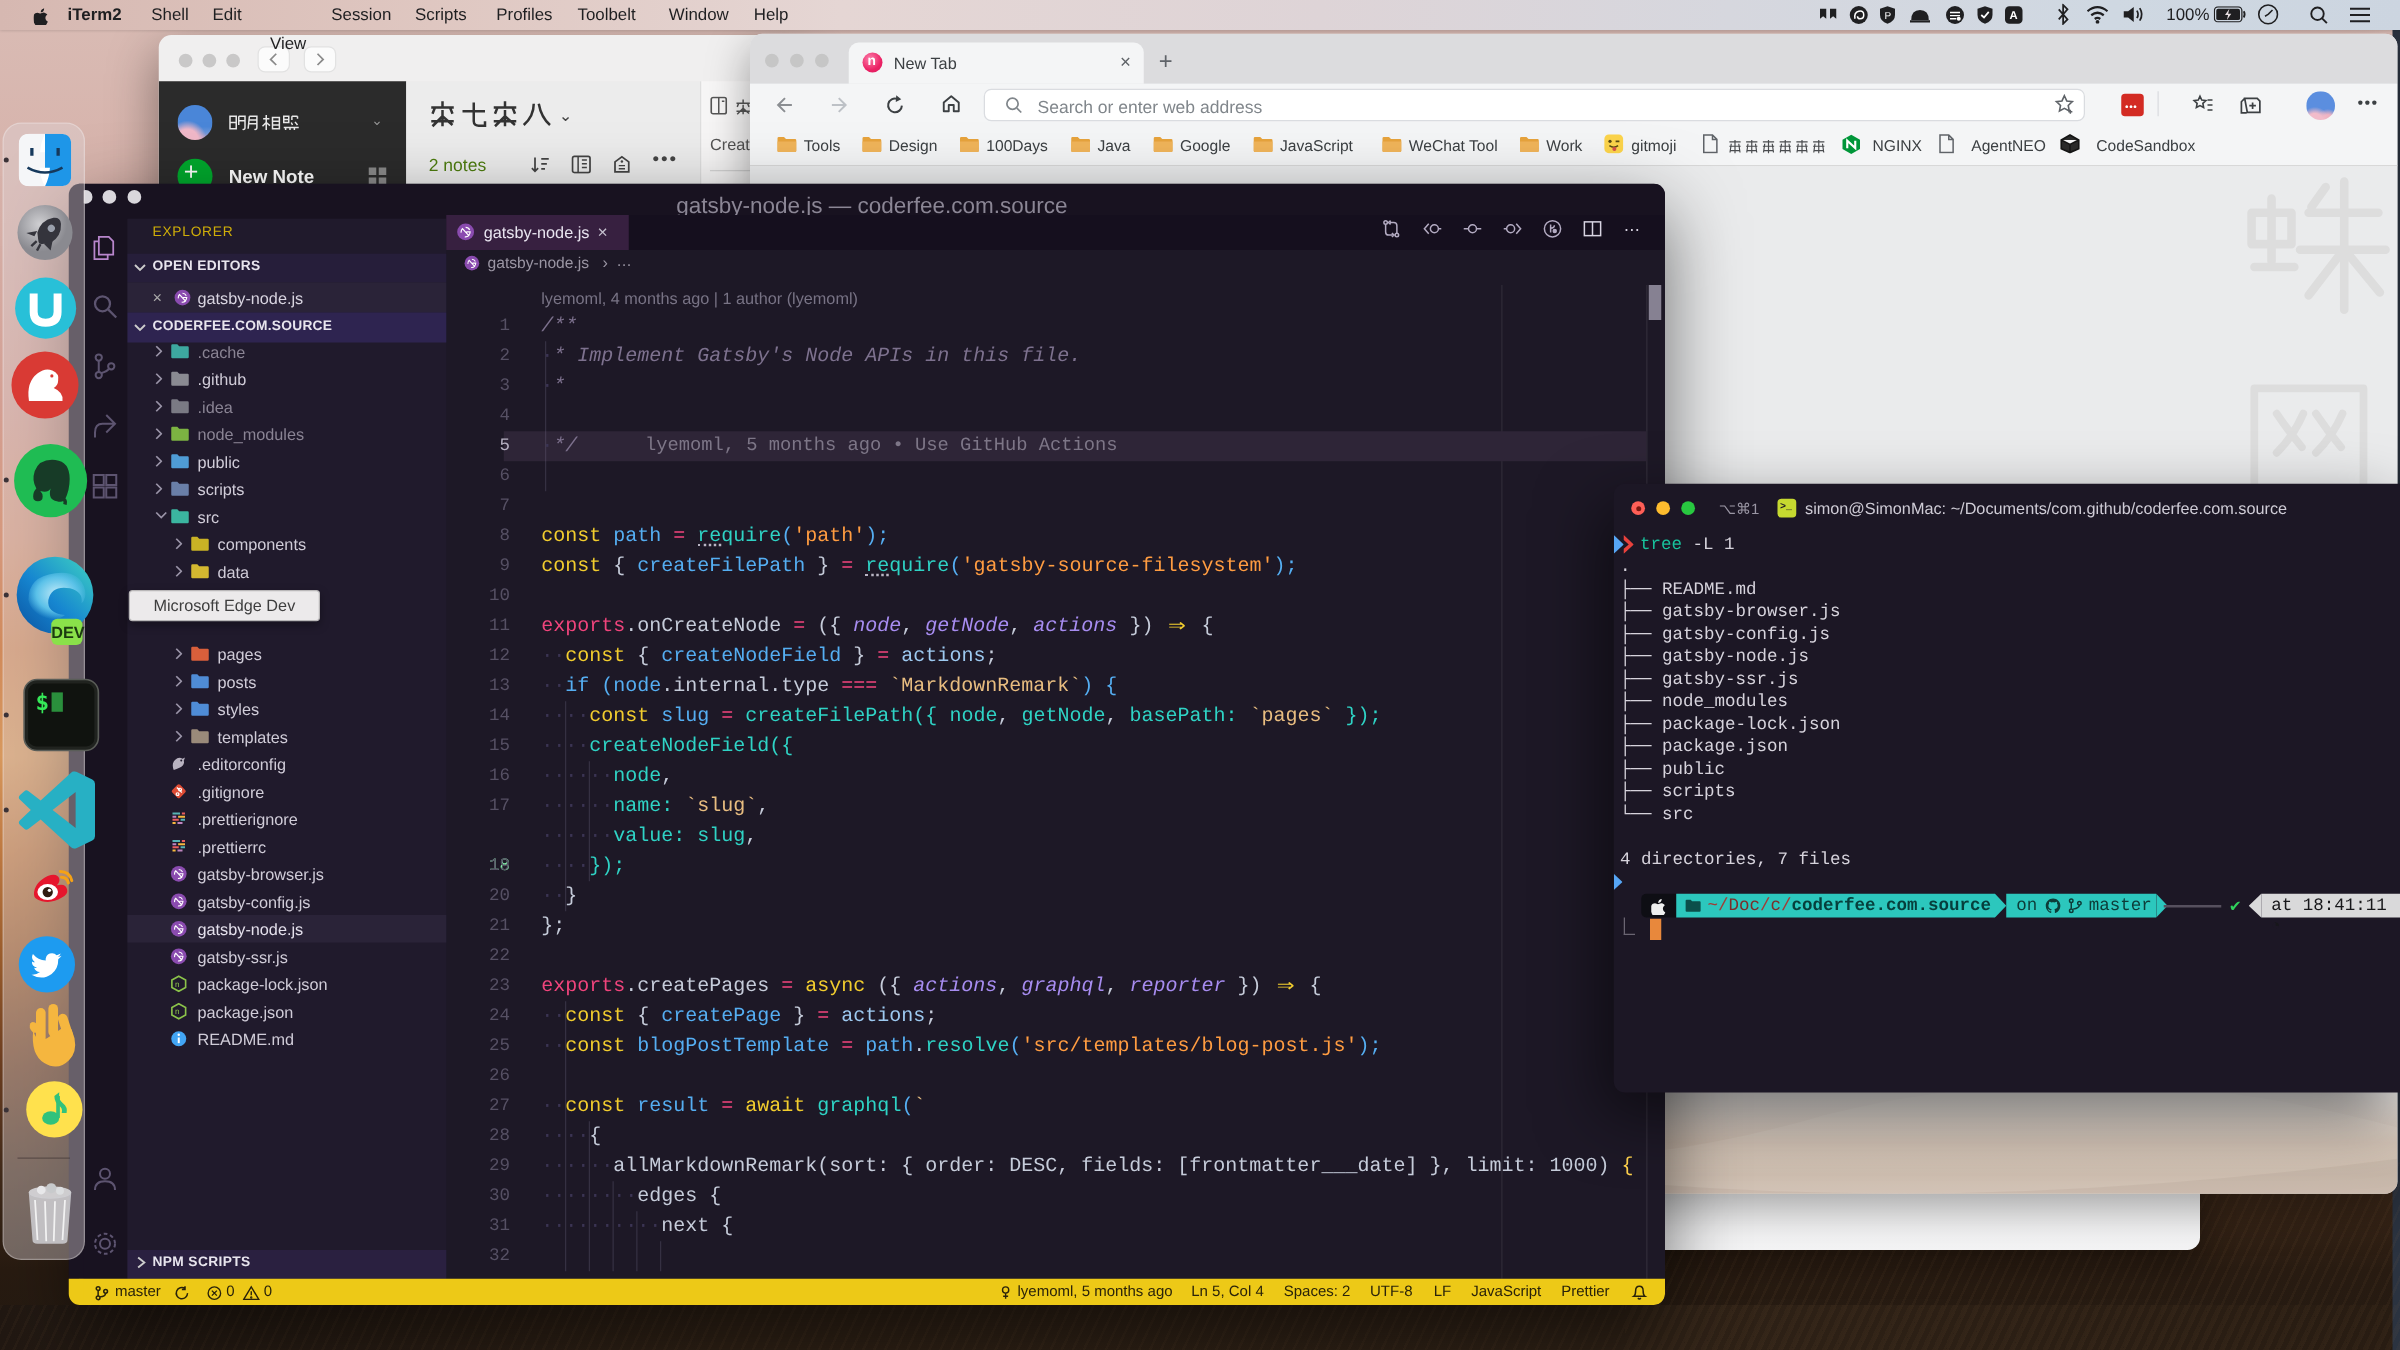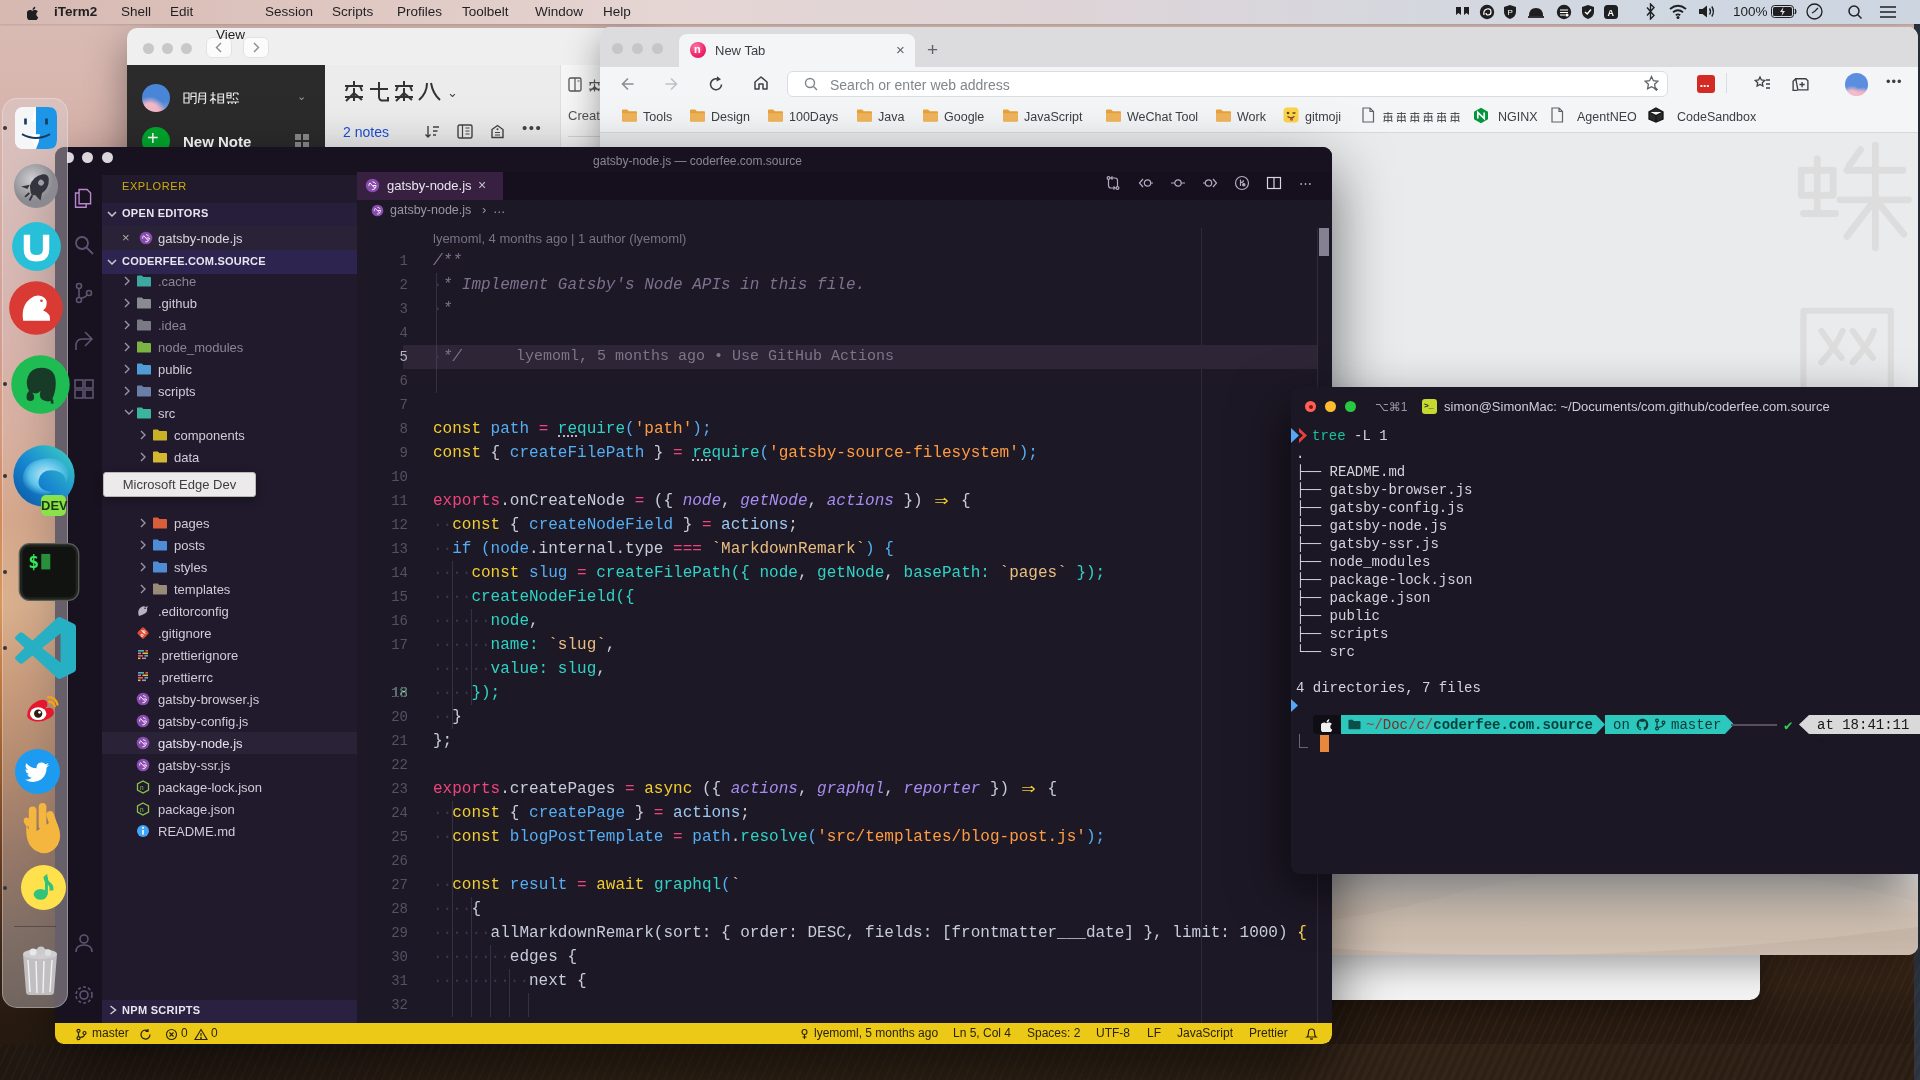--- a/index.html
+++ b/index.html
@@ -202,21 +202,21 @@
 <div class="abs" style="left:198px;top:37px;width:235px;height:423px;background:#ececec;"></div>
 <svg class="abs" style="left:216px;top:52px;" width="100" height="24" viewBox="0 0 100 24">
       <g stroke="#333" stroke-width="2" fill="none">
 <path d="M2 6 H20 M11 1 V6 M5 6 L3 11 M17 6 L19 11 M11 8 V21 M11 13 L3 21 M11 13 L19 20 M2 17 H20"></path>
 <path d="M27 9 H45 M36 2 V17 Q36 21 41 20.5 H45 V17"></path>
 <path d="M52 6 H70 M61 1 V6 M55 6 L53 11 M67 6 L69 11 M61 8 V21 M61 13 L53 21 M61 13 L69 20 M52 17 H70"></path>
 <path d="M84 3 Q84 13 76 20 M88 3 Q90 14 97 20"></path>
 </g>
     </svg>
 <div class="abs" style="left:320px;top:57px;color:#444;font-size:13px;">⌄</div>
-<div class="abs" style="left:216px;top:96px;color:#1d4ed8;font-size:14px;">2 notes</div>
+<div class="abs" style="left:216px;top:96px;color:#4d7c0f;font-size:14px;">2 notes</div>
 <svg class="abs" style="left:297px;top:97px;" width="16" height="14" viewBox="0 0 16 14">
       <path d="M4 1 V12 M1.5 9.5 L4 12 L6.5 9.5 M9 2 H15 M9 6 H13.5 M9 10 H12" stroke="#444" stroke-width="1.4" fill="none"></path>
     </svg>
 <svg class="abs" style="left:330px;top:96px;" width="16" height="15" viewBox="0 0 16 15">
       <rect x="1" y="1" width="14" height="13" rx="1.5" stroke="#444" stroke-width="1.4" fill="none"></rect>
       <path d="M5.5 1 V14 M8.5 4 h4 M8.5 7 h4 M8.5 10 h4" stroke="#444" stroke-width="1.2"></path>
     </svg>
 <svg class="abs" style="left:363px;top:96px;" width="15" height="15" viewBox="0 0 15 15">
       <path d="M2 5.5 L7.5 1.5 L13 5.5 V13.5 H2 Z" stroke="#444" stroke-width="1.4" fill="none"></path>
       <circle cx="7.5" cy="5.2" r="1" fill="#444"></circle>
@@ -234,21 +234,21 @@
       </g>
     </svg>
 <div class="abs" style="left:441px;top:80px;color:#555;font-size:13px;">Create</div>
 <div class="abs" style="left:441px;top:108px;width:70px;height:1px;background:#d8d8d8;"></div>
 </div>
 <div id="vscode" class="abs" style="left:63px;top:147px;width:1269px;height:897px;border-radius:0 9px 9px 0;background:#1d1826;box-shadow:0 22px 60px rgba(0,0,0,.55);overflow:hidden;z-index:10;">
 <div class="abs" style="left:0;top:0;width:1269px;height:28px;background:#181220;"></div>
 <div class="abs" style="left:0px;top:5px;width:11px;height:11px;border-radius:50%;background:#d9d7dc;"></div>
 <div class="abs" style="left:19px;top:5px;width:11px;height:11px;border-radius:50%;background:#d9d7dc;"></div>
 <div class="abs" style="left:39px;top:5px;width:11px;height:11px;border-radius:50%;background:#d9d7dc;"></div>
-<div class="abs" style="left:0;top:7px;width:1269px;text-align:center;color:#8b8695;font-size:12px;">gatsby-node.js — coderfee.com.source</div>
+<div class="abs" style="left:0;top:7px;width:1269px;text-align:center;color:#8b8695;font-size:18px;">gatsby-node.js — coderfee.com.source</div>
 <div class="abs" style="left:0;top:28px;width:39px;height:848px;background:#181220;"></div>
 <svg class="abs" style="left:9px;top:39px;" width="23" height="23" viewBox="0 0 26 26">
       <g stroke="#b886cc" stroke-width="1.6" fill="none">
         <path d="M8 4 H17 L21 8 V20 H8 Z"></path>
         <path d="M8 8 H4 V24 H16 V20"></path>
       </g>
     </svg>
 <svg class="abs" style="left:9px;top:86px;" width="24" height="24" viewBox="0 0 24 24">
       <g stroke="#5d5470" stroke-width="1.8" fill="none">
         <circle cx="10" cy="10" r="6"></circle>

